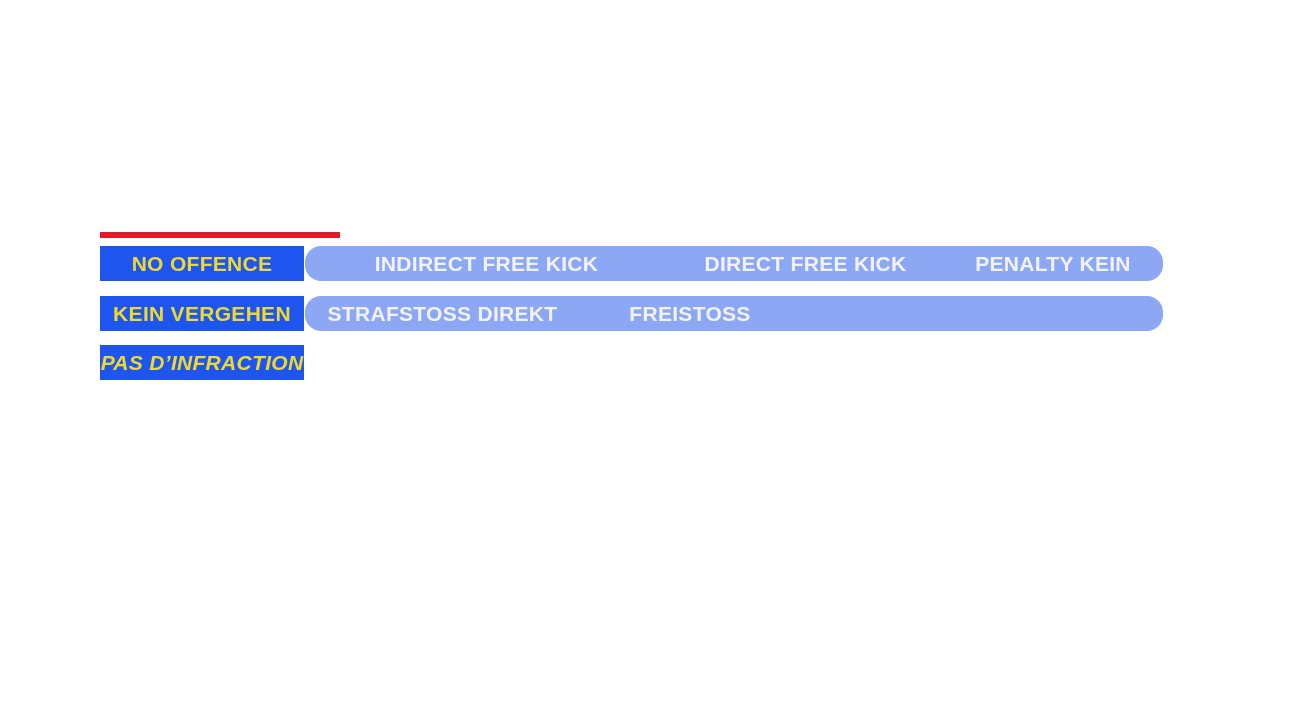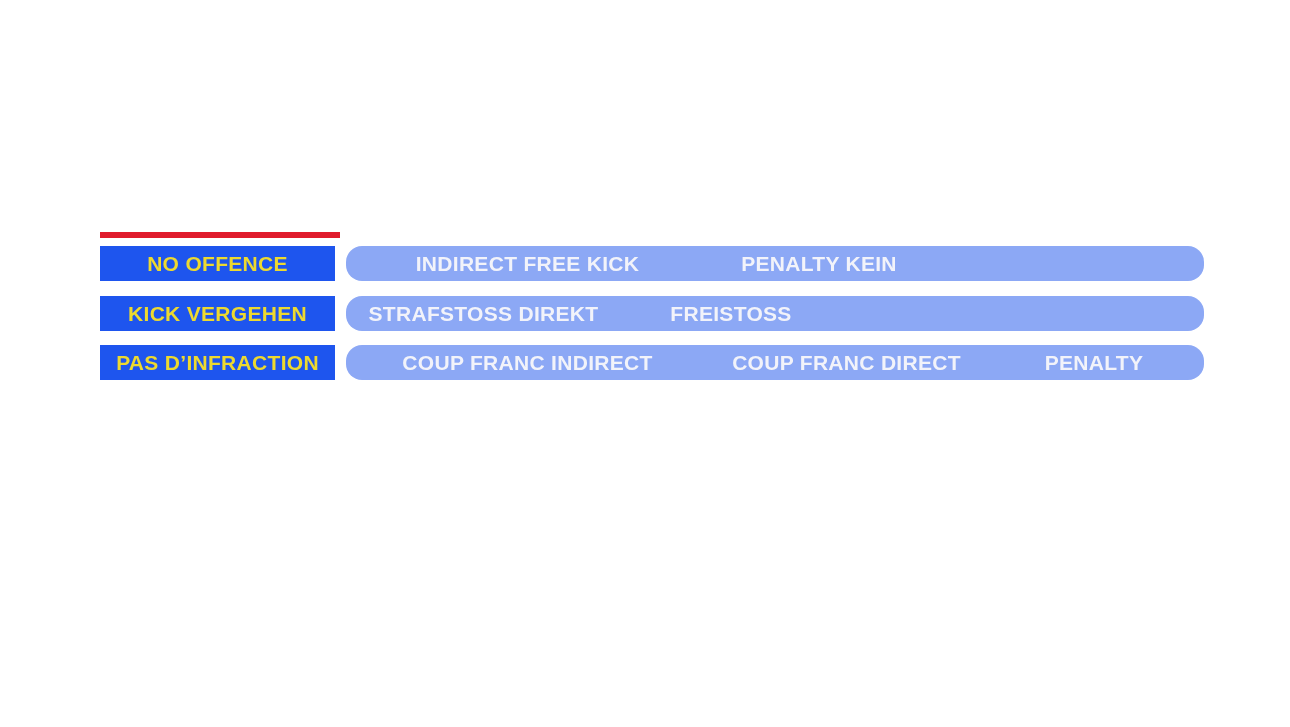--- a/index.html
+++ b/index.html
@@ -29,24 +29,24 @@
     background: var(--accent-red);
   }
   .row {
     position: absolute;
     left: 100px;
     height: 35px;
     display: flex;
   }
   .row.r0 { top: 246px; }
   .row.r1 { top: 296px; }
-  .row.r2 { top: 345px; }
+  .row.r2 { top: 345px; font-style: italic; }
   .label-cell {
-    width: 235px;
-    margin-right: 11px;
+    width: 204px;
+    margin-right: 1px;
     background: var(--label-bg);
     color: var(--label-text);
     display: flex;
     align-items: center;
     justify-content: center;
     font-size: 21px;
     font-weight: bold;
     letter-spacing: 0.3px;
     white-space: nowrap;
   }
@@ -74,34 +74,30 @@
 <body>
 
 <div class="canvas">
 
   <div class="accent-bar"></div>
 
   <div class="row r0">
     <div class="label-cell">NO OFFENCE</div>
     <div class="bar">
       <div class="cell c0">INDIRECT FREE KICK</div>
+      <div class="cell c1">DIRECT FREE KICK</div>
       <div class="cell c2">PENALTY KEIN</div>
     </div>
   </div>
 
   <div class="row r1">
-    <div class="label-cell">KICK VERGEHEN</div>
+    <div class="label-cell">KEIN VERGEHEN</div>
     <div class="bar">
       <div class="cell c1">STRAFSTOSS DIREKT</div>
       <div class="cell c2">FREISTOSS</div>
     </div>
   </div>
 
   <div class="row r2">
     <div class="label-cell">PAS D’INFRACTION</div>
-    <div class="bar">
-      <div class="cell c0">COUP FRANC INDIRECT</div>
-      <div class="cell c1">COUP FRANC DIRECT</div>
-      <div class="cell c2">PENALTY</div>
-    </div>
   </div>
 
 </div>
 
 </body></html>

